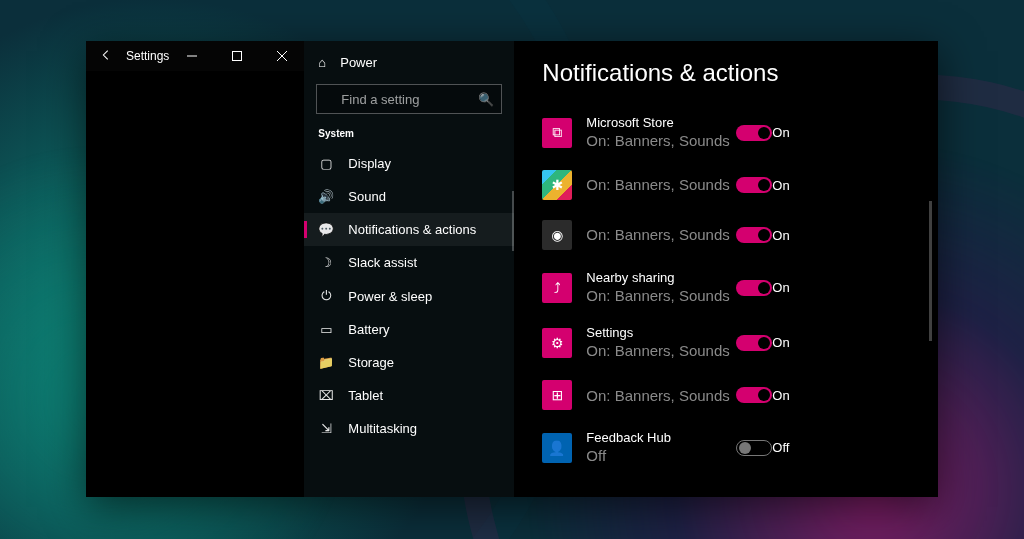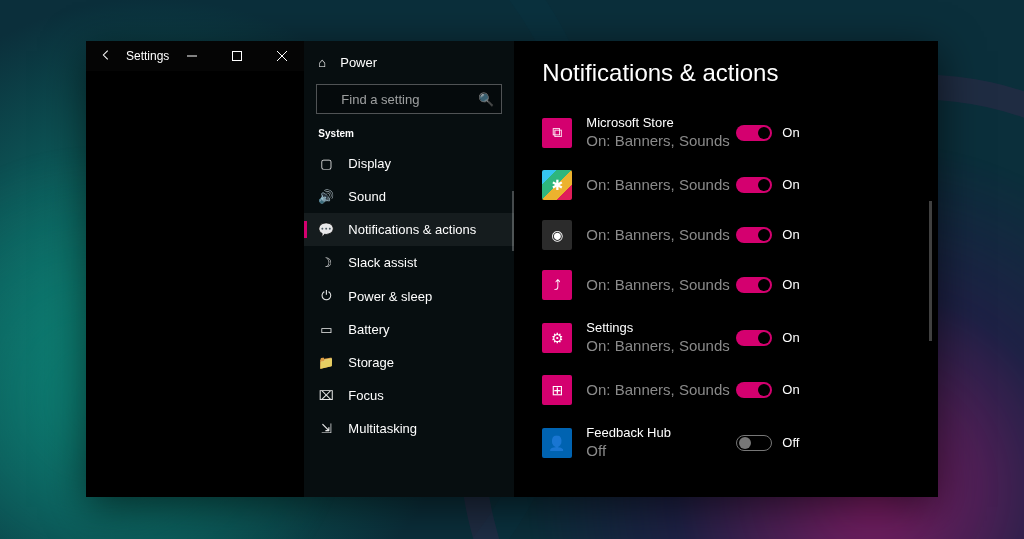--- a/index.html
+++ b/index.html
@@ -153,21 +153,21 @@
     width: 30px; height: 30px;
     border-radius: 2px;
     margin-right: 14px;
     display: flex; align-items: center; justify-content: center;
     flex-shrink: 0;
     font-size: 14px; color: #fff;
   }
   .app-text { width: 150px; }
   .app-name { font-size: 13px; line-height: 1.2; }
   .app-sub  { font-size: 15px; color: #8a8a8a; line-height: 1.3; }
-  .toggle-col { display:flex; align-items:flex-start; gap:10px; }
+  .toggle-col { display:flex; align-items:center; }
   .toggle {
     width: 36px; height: 16px; border-radius: 10px; position: relative;
   }
   .toggle.on { background: #d4006f; }
   .toggle.on::after {
     content:""; position:absolute; right:2px; top:2px; width:12px; height:12px; border-radius:50%; background:#000;
   }
   .toggle.off { background: transparent; border:1px solid #777; }
   .toggle.off::after {
     content:""; position:absolute; left:2px; top:1px; width:12px; height:12px; border-radius:50%; background:#777;
@@ -264,21 +264,21 @@
           <div class="nav-item">
             <span class="nicon">▭</span>
             <span>Battery</span>
           </div>
           <div class="nav-item">
             <span class="nicon">📁</span>
             <span>Storage</span>
           </div>
           <div class="nav-item">
             <span class="nicon">⌧</span>
-            <span>Focus</span>
+            <span>Tablet</span>
           </div>
           <div class="nav-item">
             <span class="nicon">⇲</span>
             <span>Multitasking</span>
           </div>
         </div>
     </div>
 
     <div class="content">
       <h1>Notifications &amp; actions</h1>
@@ -310,20 +310,21 @@
               <div class="app-sub">On: Banners, Sounds</div>
             </div>
             <div class="toggle-col">
               <div class="toggle on"></div>
               <span class="toggle-label">On</span>
             </div>
           </div>
           <div class="app-row">
             <div class="app-icon ic-nearby">⤴</div>
             <div class="app-text">
+              <div class="app-name">Nearby sharing</div>
               <div class="app-sub">On: Banners, Sounds</div>
             </div>
             <div class="toggle-col">
               <div class="toggle on"></div>
               <span class="toggle-label">On</span>
             </div>
           </div>
           <div class="app-row">
             <div class="app-icon ic-settings">⚙</div>
             <div class="app-text">

